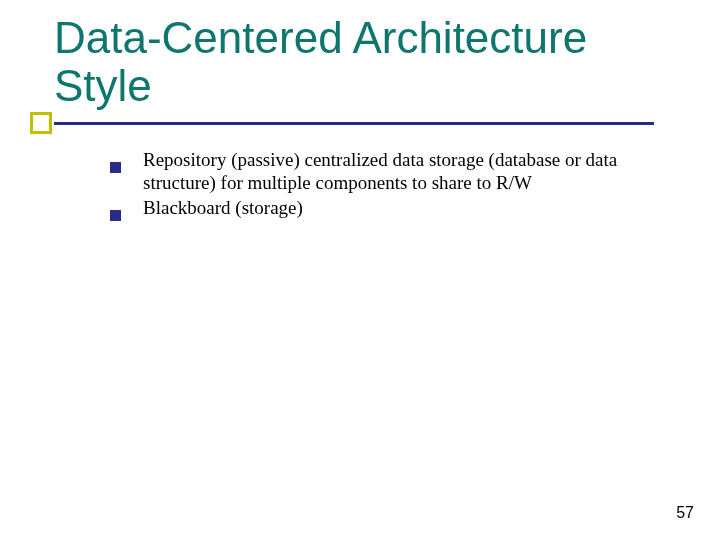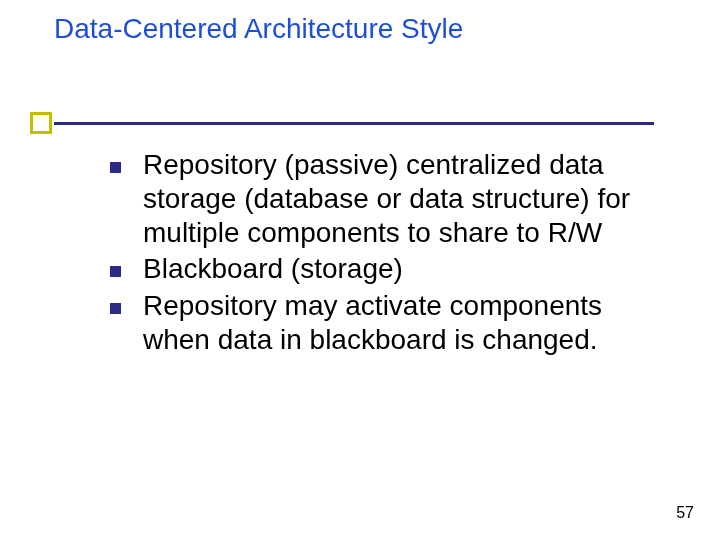--- a/index.html
+++ b/index.html
@@ -16,23 +16,23 @@
     width: 720px;
     height: 540px;
     position: relative;
     box-sizing: border-box;
   }
   .title {
     position: absolute;
     left: 54px;
     top: 14px;
     width: 620px;
-    font-size: 28px;
+    font-size: 44px;
     line-height: 1.08;
-    color: #1d4ed8;
+    color: #0f766e;
     font-weight: 400;
     letter-spacing: 0px;
   }
   .title-rule {
     position: absolute;
     left: 54px;
     top: 122px;
     width: 600px;
     height: 3px;
     background: #2a2a88;
@@ -60,24 +60,24 @@
   .bullet-mark {
     flex: 0 0 auto;
     width: 11px;
     height: 11px;
     background: #2a2a88;
     margin-top: 14px;
     margin-right: 22px;
   }
   .bullet-text {
     flex: 1 1 auto;
-    font-size: 28px;
+    font-size: 19px;
     line-height: 1.22;
     color: #000000;
-    font-family: Liberation Sans, sans-serif;
+    font-family: Liberation Serif, serif;
   }
   .page-num {
     position: absolute;
     right: 26px;
     bottom: 18px;
     font-size: 16px;
     color: #000000;
     font-family: Arial, sans-serif;
   }
 </style>
@@ -92,20 +92,16 @@
 
   <div class="body">
     <div class="bullet-row">
       <div class="bullet-mark"></div>
       <div class="bullet-text">Repository (passive) centralized data storage (database or data structure) for multiple components to share to R/W</div>
     </div>
     <div class="bullet-row">
       <div class="bullet-mark"></div>
       <div class="bullet-text">Blackboard (storage)</div>
     </div>
-    <div class="bullet-row">
-      <div class="bullet-mark"></div>
-      <div class="bullet-text">Repository may activate components when data in blackboard is changed.</div>
-    </div>
   </div>
 
   <div class="page-num">57</div>
 </div>
 
 </body></html>

